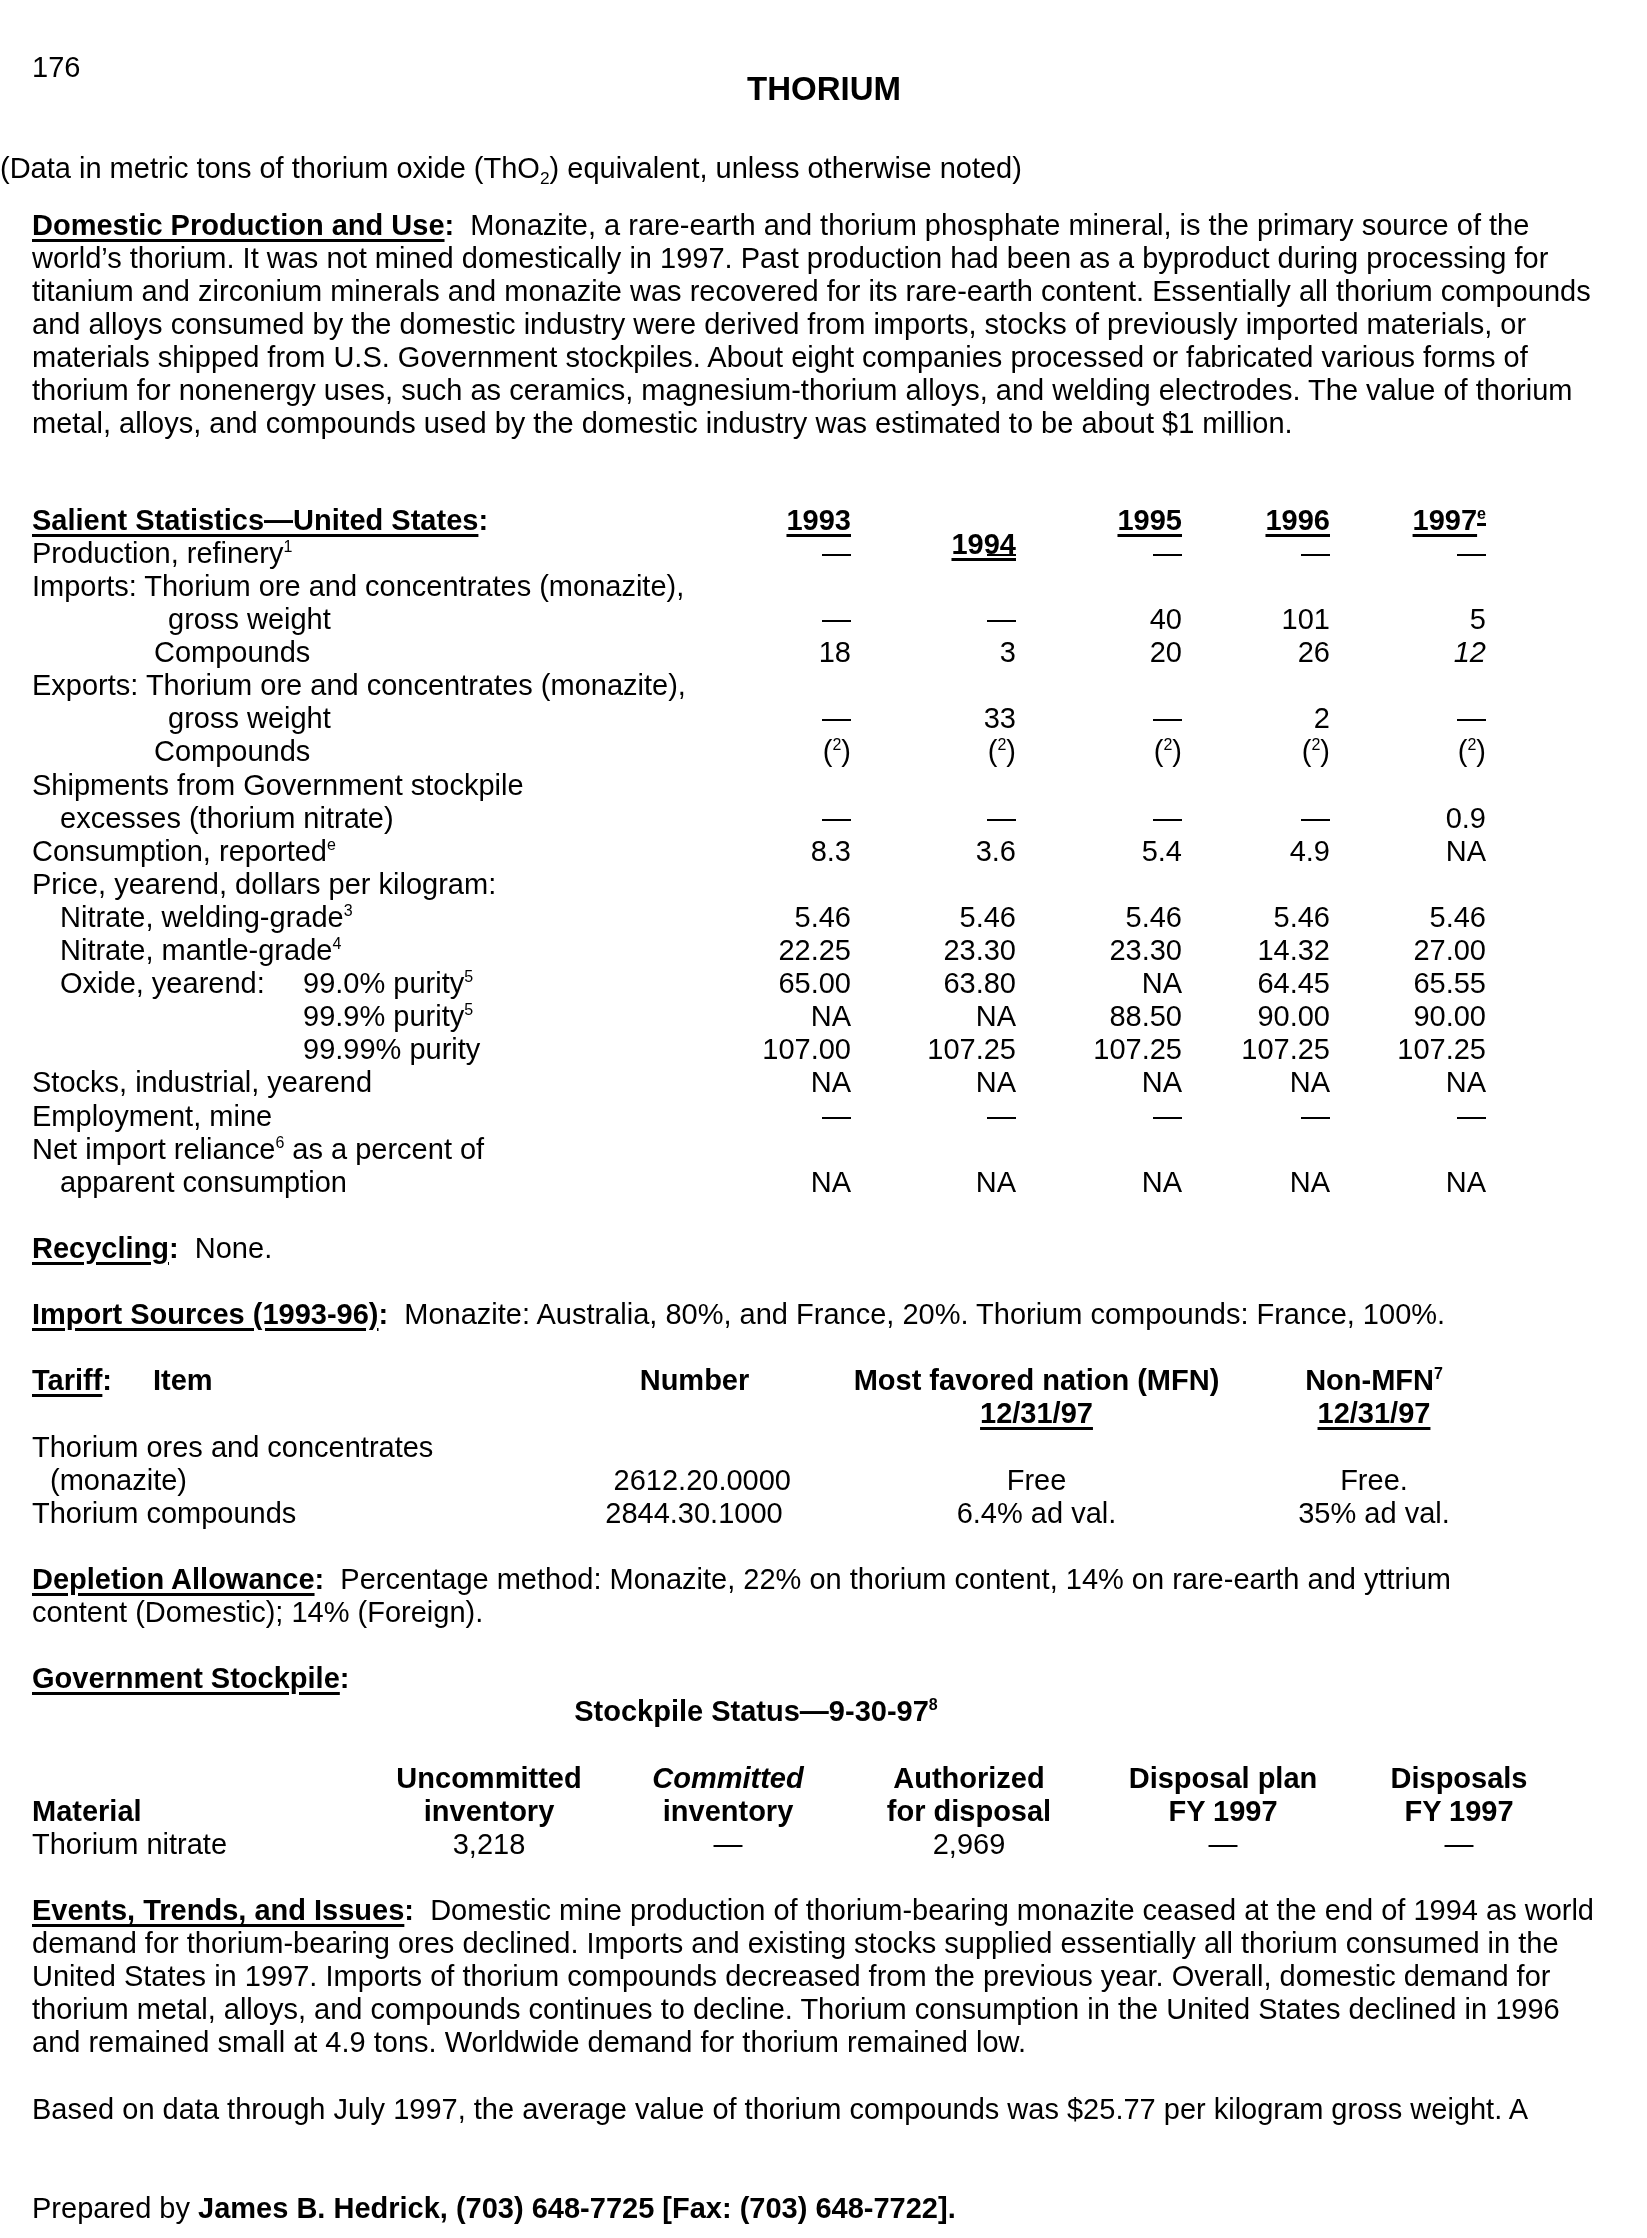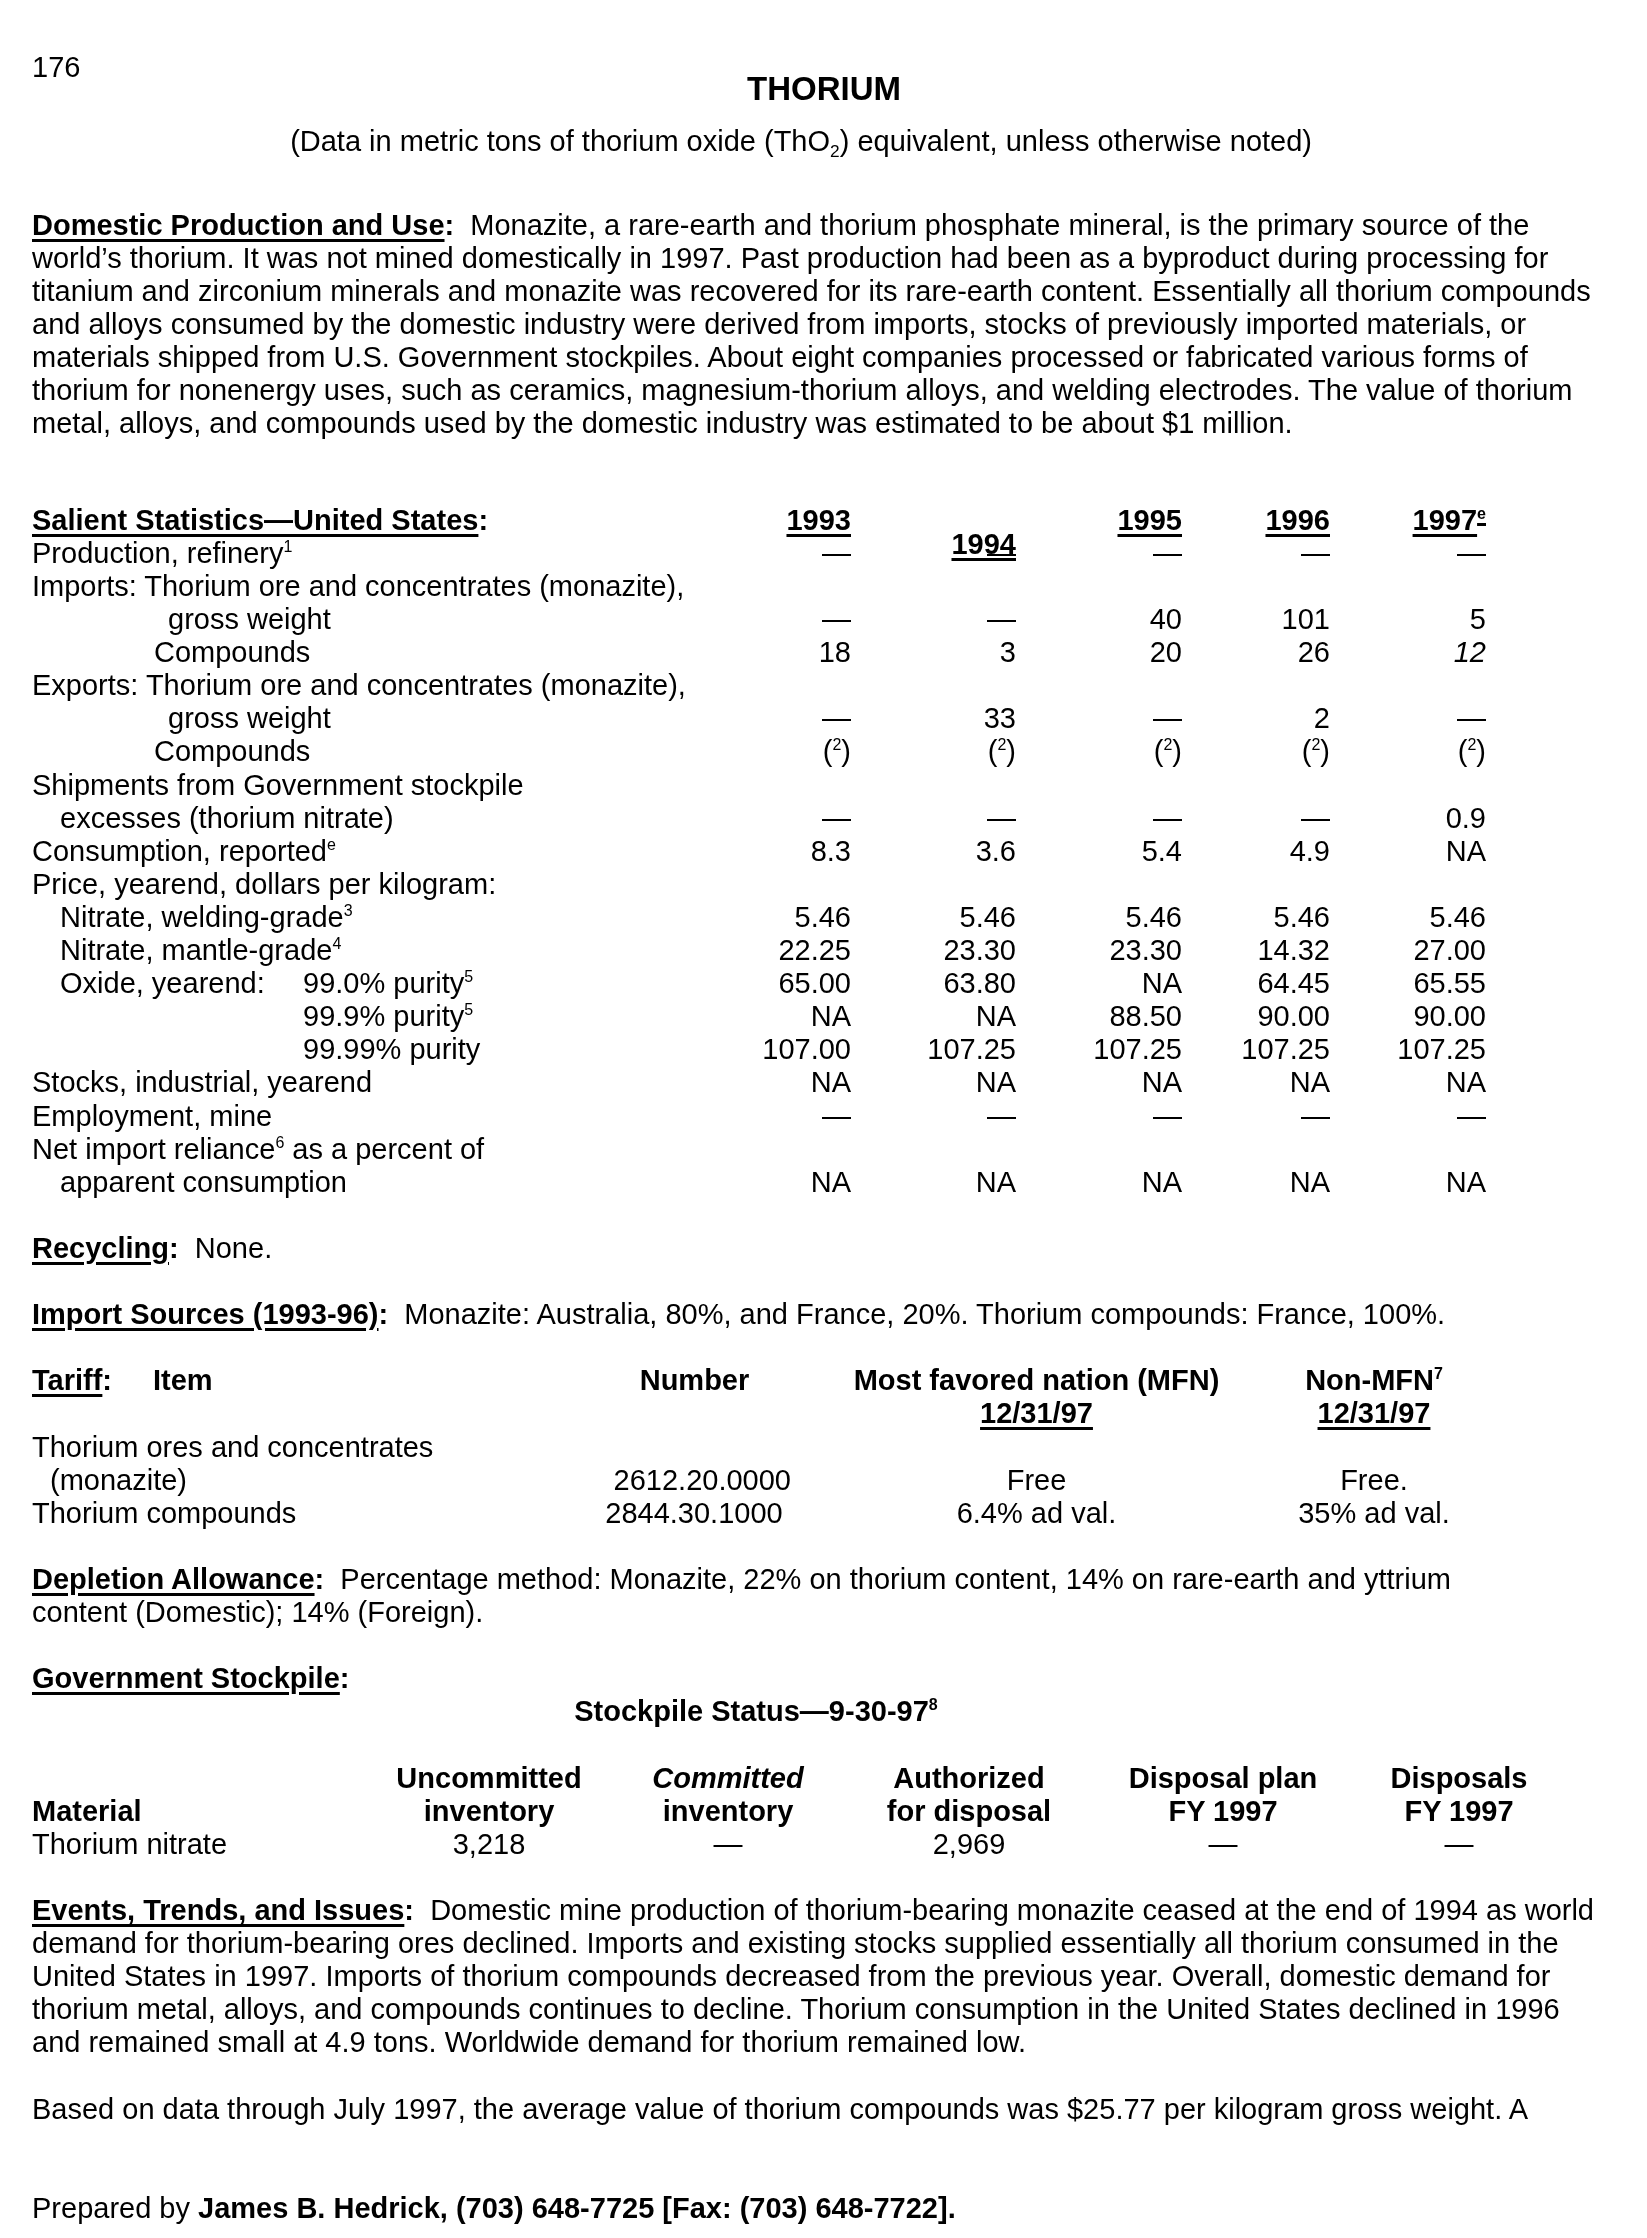--- a/index.html
+++ b/index.html
@@ -14,21 +14,21 @@
   .lbl { position: absolute; white-space: nowrap; line-height: 33px; }
   .num { position: absolute; white-space: nowrap; line-height: 33px; text-align: right; width: 144px; }
   .c1 { left: 707px; } .c2 { left: 872px; } .c3 { left: 1038px; } .c4 { left: 1186px; } .c5 { left: 1342px; }
   .ctr { position: absolute; text-align: center; white-space: nowrap; line-height: 33px; }
 </style>
 </head>
 <body>
 
 <div class="abs" style="left:32px; top:7.2px;margin-top:44px;">176</div>
 <div class="abs b" style="left:0; width:1648px; text-align:center; top:72px; font-size:33px;">THORIUM</div>
-<div class="abs" style="left:0; width:1312px; text-align:right; top:125px;"><span>(Data in metric tons of thorium oxide (ThO</span><sub>2</sub><span>) equivalent, unless otherwise noted)</span></div>
+<div class="abs" style="left:0; width:1312px; text-align:left; top:152px;"><span>(Data in metric tons of thorium oxide (ThO</span><sub>2</sub><span>) equivalent, unless otherwise noted)</span></div>
 
 <div class="para" style="top:209px;">
   <span class="b u">Domestic Production and Use</span><span class="b">:</span>&nbsp;
   <span>Monazite, a rare-earth and thorium phosphate mineral, is the primary source of the world’s thorium.  It was not mined domestically in 1997.  Past production had been as a byproduct during processing for titanium and zirconium minerals and monazite was recovered for its rare-earth content.  Essentially all thorium compounds and alloys consumed by the domestic industry were derived from imports, stocks of previously imported materials, or materials shipped from U.S. Government stockpiles.  About eight companies processed or fabricated various forms of thorium for nonenergy uses, such as ceramics, magnesium-thorium alloys, and welding electrodes.  The value of thorium metal, alloys, and compounds used by the domestic industry was estimated to be about $1 million.</span>
 </div>
 
 <div>
   <div class="lbl" style="left:32px; top:504px;"><span class="b u">Salient Statistics—United States</span><span class="b">:</span></div>
   <div class="num b c1" style="top:504px;"><span class="u">1993</span></div>
   <div class="num b c2" style="top:528px;"><span class="u">1994</span></div>

